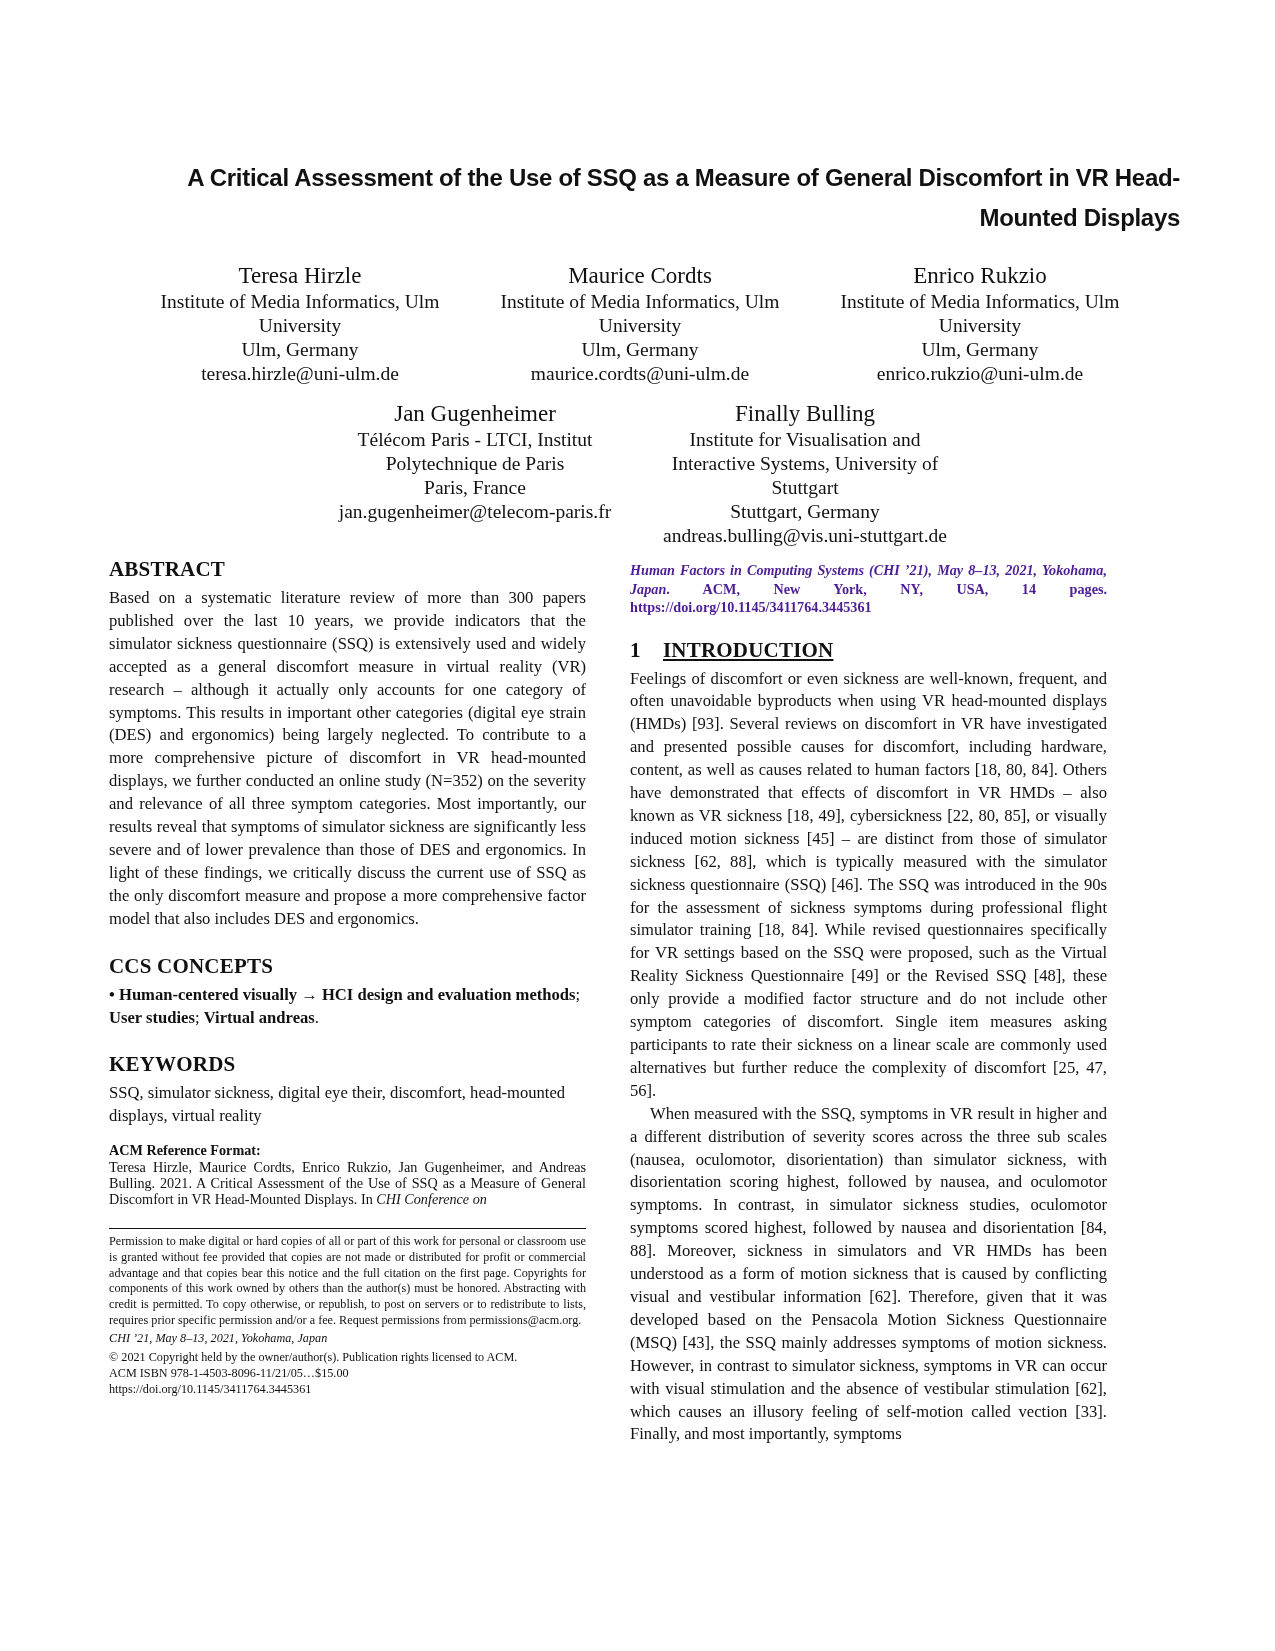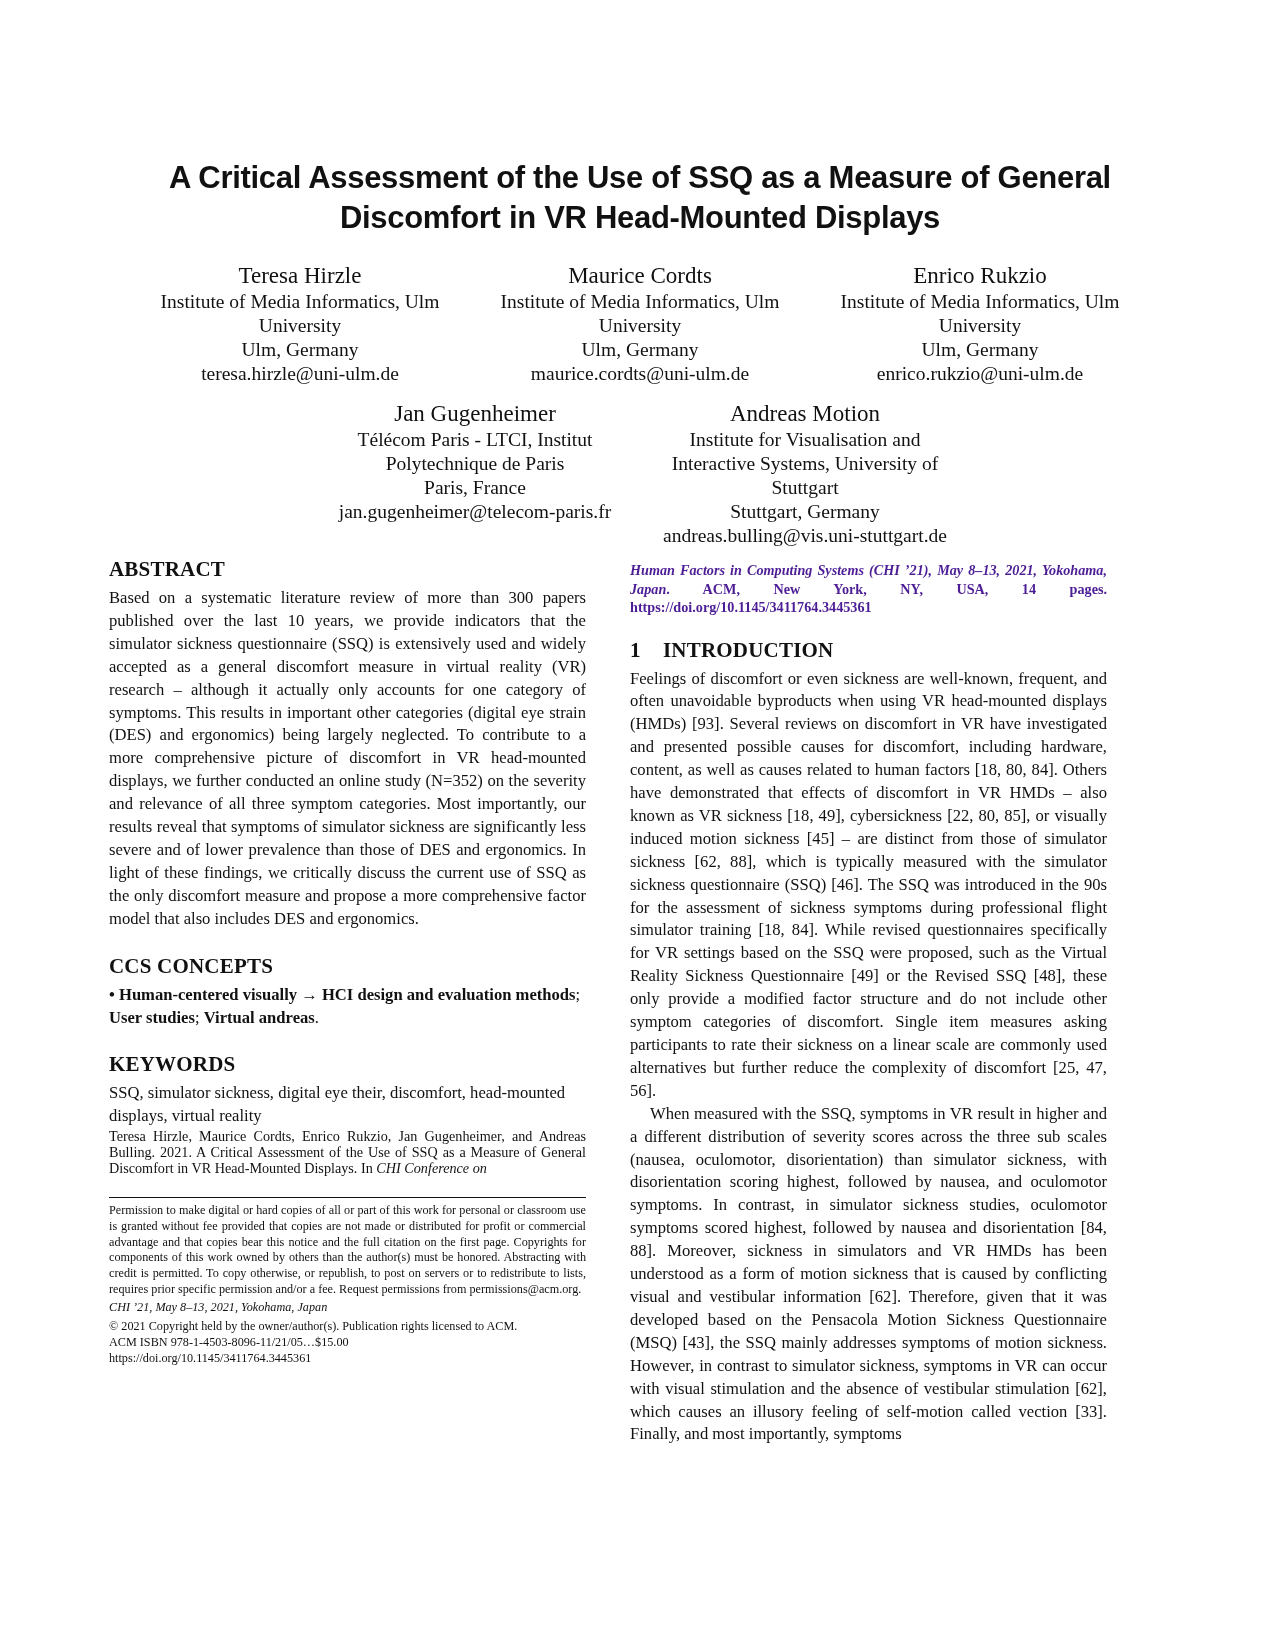--- a/index.html
+++ b/index.html
@@ -3,23 +3,23 @@
   <meta charset="utf-8">
   <style>
     html, body { margin: 0; padding: 0; background: #ffffff; }
     body {
       width: 1275px; height: 1651px; position: relative; overflow: hidden;
       font-family: "Liberation Serif", "DejaVu Serif", serif;
       color: #111;
     }
     .title {
       position: absolute; left: 100px; top: 158px; width: 1080px;
-      text-align: center;
+      text-align: right;
       font-family: "Liberation Sans", "DejaVu Sans", sans-serif;
-      font-weight: bold; font-size: 31px; line-height: 40px;
+      font-weight: bold; font-size: 24px; line-height: 40px;
       letter-spacing: -0.3px;
       margin: 0;
     }
     .authors-row {
       position: absolute; left: 100px; width: 1080px;
       display: flex; justify-content: center;
     }
     .author {
       text-align: center; font-size: 19.5px; line-height: 24px;
     }
@@ -83,21 +83,21 @@
 
 <div class="authors-row row2">
   <div class="author">
     <div class="name">Jan Gugenheimer</div>
     <div>Télécom Paris - LTCI, Institut</div>
     <div>Polytechnique de Paris</div>
     <div>Paris, France</div>
     <div>jan.gugenheimer@telecom-paris.fr</div>
   </div>
   <div class="author">
-    <div class="name">Andreas Motion</div>
+    <div class="name">Finally Bulling</div>
     <div>Institute for Visualisation and</div>
     <div>Interactive Systems, University of</div>
     <div>Stuttgart</div>
     <div>Stuttgart, Germany</div>
     <div>andreas.bulling@vis.uni-stuttgart.de</div>
   </div>
 </div>
 
 <div class="col col-left">
   <h2 class="sec">ABSTRACT</h2>
@@ -107,29 +107,30 @@
   <p class="ccs" style="margin-top:5px;">
     <span>•</span>
     <span>Human-centered visually</span>
     <span class="plain">→</span>
     <span>HCI design and evaluation methods</span><span class="plain">; </span><span>User studies</span><span class="plain">; </span><span>Virtual andreas</span><span class="plain">.</span>
   </p>
 
   <h2 class="sec" style="margin-top:22px;">KEYWORDS</h2>
   <p class="body" style="margin-top:5px; text-align:left;">SSQ, simulator sickness, digital eye their, discomfort, head-mounted displays, virtual reality</p>
 
+  <p class="refhead" style="margin-top:13px;">ACM Reference Format:</p>
   <p class="reftext"><span>Teresa Hirzle, Maurice Cordts, Enrico Rukzio, Jan Gugenheimer, and Andreas Bulling. 2021. A Critical Assessment of the Use of SSQ as a Measure of General Discomfort in VR Head-Mounted Displays. In </span><span class="italic">CHI Conference on</span></p>
 
   <hr class="footnote-rule" style="margin-top:21px;">
   <p class="footnote" style="margin-top:5px;">Permission to make digital or hard copies of all or part of this work for personal or classroom use is granted without fee provided that copies are not made or distributed for profit or commercial advantage and that copies bear this notice and the full citation on the first page. Copyrights for components of this work owned by others than the author(s) must be honored. Abstracting with credit is permitted. To copy otherwise, or republish, to post on servers or to redistribute to lists, requires prior specific permission and/or a fee. Request permissions from permissions@acm.org.</p>
   <p class="footnote italic" style="margin-top:3px;">CHI ’21, May 8–13, 2021, Yokohama, Japan</p>
   <p class="footnote" style="margin-top:3px;">© 2021 Copyright held by the owner/author(s). Publication rights licensed to ACM.</p>
   <p class="footnote">ACM ISBN 978-1-4503-8096-11/21/05…$15.00</p>
   <p class="footnote">https://doi.org/10.1145/3411764.3445361</p>
 </div>
 
 <div class="col col-right" style="top:561px;">
   <p class="refcont"><span class="italic">Human Factors in Computing Systems (CHI ’21), May 8–13, 2021, Yokohama, Japan</span><span>. ACM, New York, NY, USA, 14 pages. https://doi.org/10.1145/3411764.3445361</span></p>
 
-  <h2 class="sec" style="margin-top:20px;"><span class="sec-num">1</span><span>INTRODUCTION</span></h2>
+  <h2 class="sec" style="margin-top:20px;text-decoration:underline;"><span class="sec-num">1</span><span>INTRODUCTION</span></h2>
   <p class="body" style="margin-top:5px;">Feelings of discomfort or even sickness are well-known, frequent, and often unavoidable byproducts when using VR head-mounted displays (HMDs) [93]. Several reviews on discomfort in VR have investigated and presented possible causes for discomfort, including hardware, content, as well as causes related to human factors [18, 80, 84]. Others have demonstrated that effects of discomfort in VR HMDs – also known as VR sickness [18, 49], cybersickness [22, 80, 85], or visually induced motion sickness [45] – are distinct from those of simulator sickness [62, 88], which is typically measured with the simulator sickness questionnaire (SSQ) [46]. The SSQ was introduced in the 90s for the assessment of sickness symptoms during professional flight simulator training [18, 84]. While revised questionnaires specifically for VR settings based on the SSQ were proposed, such as the Virtual Reality Sickness Questionnaire [49] or the Revised SSQ [48], these only provide a modified factor structure and do not include other symptom categories of discomfort. Single item measures asking participants to rate their sickness on a linear scale are commonly used alternatives but further reduce the complexity of discomfort [25, 47, 56].</p>
   <p class="body indent">When measured with the SSQ, symptoms in VR result in higher and a different distribution of severity scores across the three sub scales (nausea, oculomotor, disorientation) than simulator sickness, with disorientation scoring highest, followed by nausea, and oculomotor symptoms. In contrast, in simulator sickness studies, oculomotor symptoms scored highest, followed by nausea and disorientation [84, 88]. Moreover, sickness in simulators and VR HMDs has been understood as a form of motion sickness that is caused by conflicting visual and vestibular information [62]. Therefore, given that it was developed based on the Pensacola Motion Sickness Questionnaire (MSQ) [43], the SSQ mainly addresses symptoms of motion sickness. However, in contrast to simulator sickness, symptoms in VR can occur with visual stimulation and the absence of vestibular stimulation [62], which causes an illusory feeling of self-motion called vection [33]. Finally, and most importantly, symptoms</p>
 </div>
 
 </body></html>

